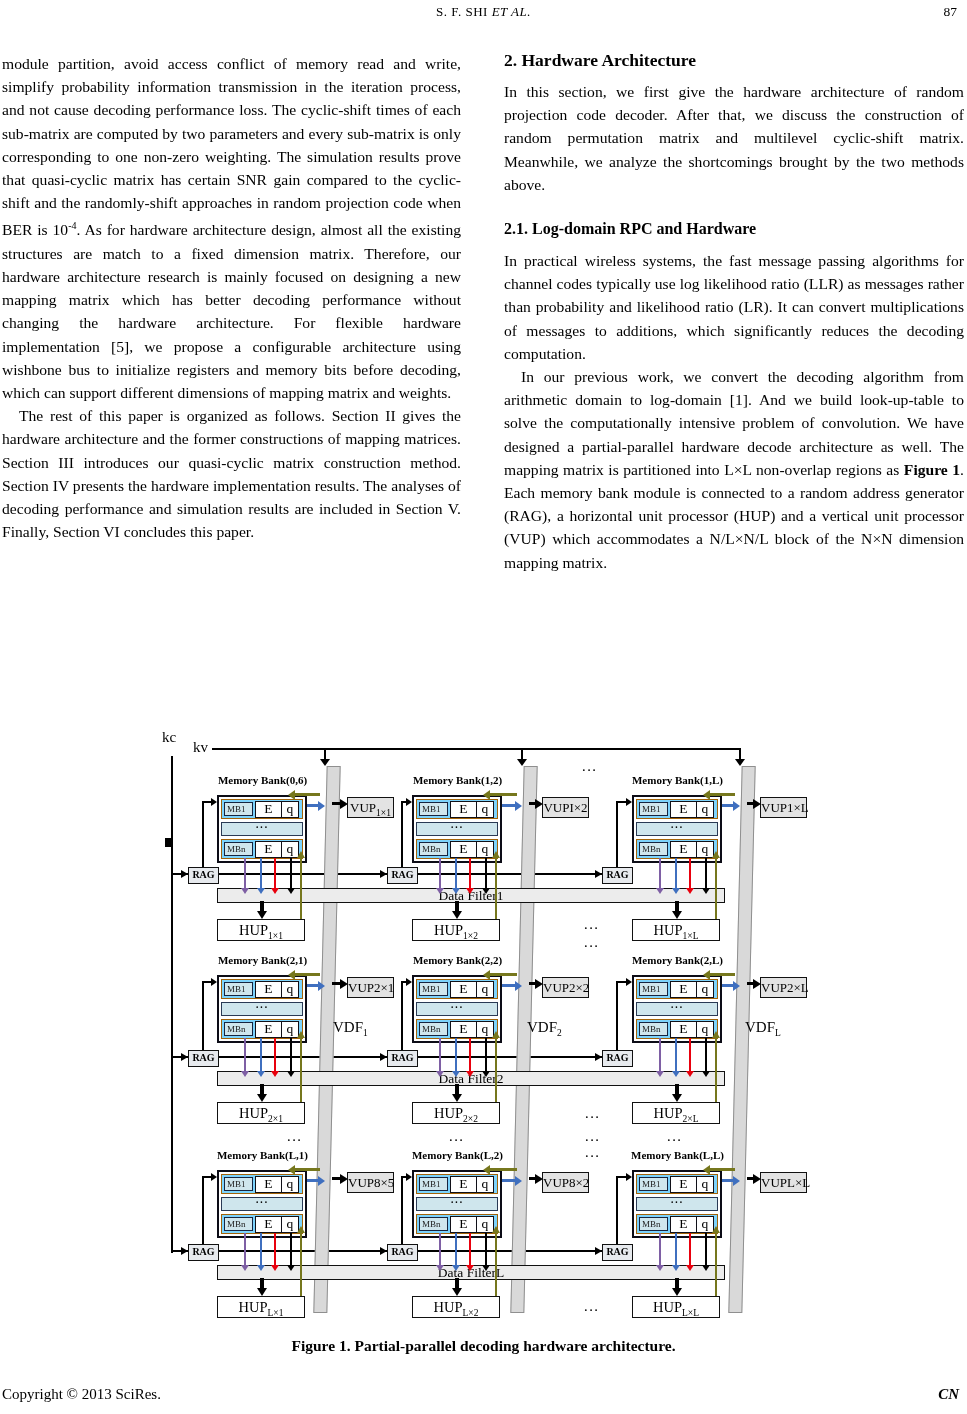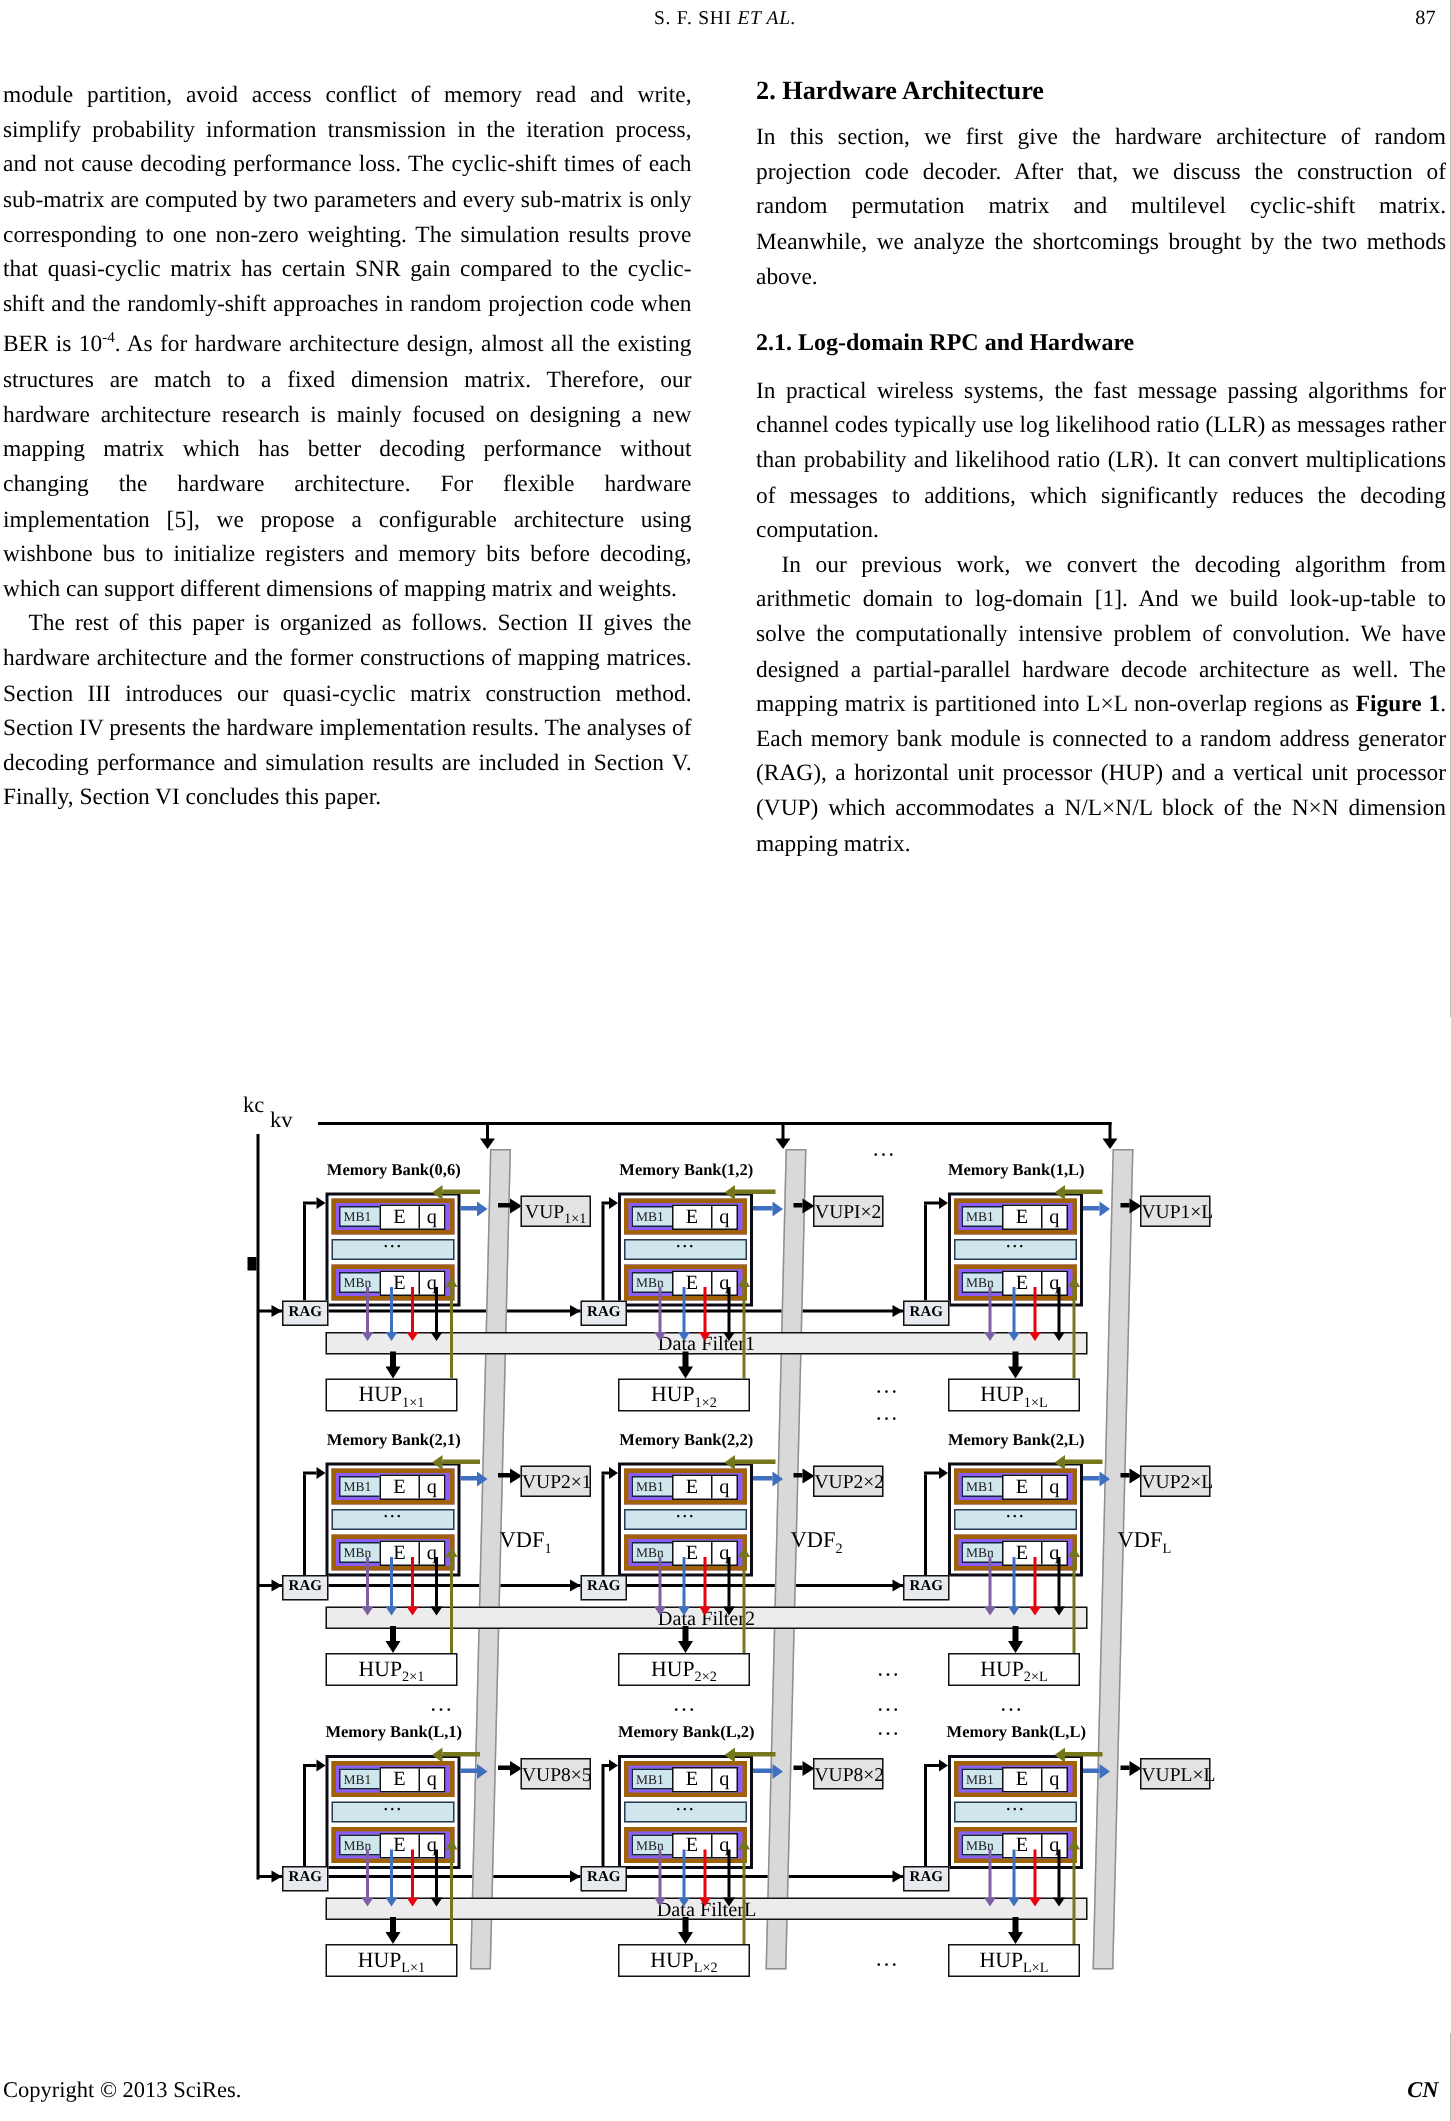--- a/index.html
+++ b/index.html
@@ -34,21 +34,21 @@
   .kvd{position:absolute;width:2px;height:12px;top:20px;background:#000;}
   .kvd::after{content:"";position:absolute;bottom:-6px;left:50%;transform:translateX(-50%);
       border:5px solid transparent;border-bottom:none;border-top:7px solid #000;}
   
   .cell{position:absolute;width:90px;}
   .r1{--fg:30px;--ug:61px;}.r2{--fg:33px;--ug:64px;}.r3{--fg:32px;--ug:63px;}
   .c1{--bw:11px;--ow:25px;}.c2{--bw:13px;--ow:27px;}.c3{--bw:11px;--ow:25px;}
   .btitle{position:absolute;top:-21px;left:-27px;width:145px;text-align:center;
           font-size:11px;font-weight:bold;white-space:nowrap;}
   .bbox{position:absolute;left:0;top:0;width:82px;border:2px solid #0c0c16;background:#fff;padding:2px;}
-  .mrow{position:relative;height:18px;background:#8b5cf6;border:3px solid #a16207;margin-bottom:3px;text-decoration:underline;}
+  .mrow{position:relative;height:18px;background:#7dd3fc;border:1px solid #a16207;margin-bottom:3px;text-decoration:underline;}
   .mrow:last-child{margin-bottom:0;}
   .mbl{position:absolute;left:2px;top:2px;width:25px;height:12px;border:1px solid #16243f;background:#cfe6ed;
        font-size:9px;line-height:12px;padding-left:2px;color:#222;}
   .eq{position:absolute;right:3px;top:1px;width:42px;height:15px;background:#fff;border:1.4px solid #101018;display:flex;}
   .ec{flex:3;border-right:1.4px solid #101018;text-align:center;font-size:13.5px;line-height:14px;}
   .qc{flex:2;text-align:center;font-size:13.5px;line-height:14px;}
   .mdots{height:12px;background:#cfe6ed;border:1px solid #2a3a55;margin-bottom:3px;
          text-align:center;font-weight:bold;font-size:10px;line-height:9px;letter-spacing:1px;}
   
   .da{position:absolute;top:63px;width:2px;height:var(--fg);background:var(--ac);}
@@ -111,21 +111,21 @@
     <div class="h1">2. Hardware Architecture</div>
     <p>In this section, we first give the hardware architecture of random projection code decoder. After that, we discuss the construction of random permutation matrix and multilevel cyclic-shift matrix. Meanwhile, we analyze the shortcomings brought by the two methods above.</p>
     <div class="h2"><span>2.1. Log-domain RPC and Hardware</span></div>
     <p>In practical wireless systems, the fast message passing algorithms for channel codes typically use log likelihood ratio (LLR) as messages rather than probability and likelihood ratio (LR). It can convert multiplications of messages to additions, which significantly reduces the decoding computation.</p>
     <p class="ind"><span>In our previous work, we convert the decoding algorithm from arithmetic domain to log-domain [1]. And we build look-up-table to solve the computationally intensive problem of convolution. We have designed a partial-parallel hardware decode architecture as well. The mapping matrix is partitioned into  L×L  non-overlap regions as </span><span class="bold">Figure 1</span><span>. Each memory bank module is connected to a random address generator (RAG), a horizontal unit processor (HUP) and a vertical unit processor (VUP) which accommodates a  N/L×N/L  block of the  N×N  dimension mapping matrix.</span></p>
   </div>
 
   <div id="fig">
 
     <span class="abs kc" style="left:2px;top:1px">kc</span>
-    <span class="abs kv" style="left:20px;top:11px">kv</span>
+    <span class="abs kv" style="left:33px;top:11px">kv</span>
     <span class="hl" style="left:52px;top:20px;width:529px"></span>
     <span class="kvd" style="left:164px"></span>
     <span class="kvd" style="left:361px"></span>
     <span class="kvd" style="left:579px"></span>
     <span class="vl" style="left:11px;top:28px;height:497px"></span>
     <span class="tick" style="left:5px;top:110px"></span>
 
     <span class="hl" style="left:12px;top:145px;width:433px"></span>
     <span class="hl" style="left:12px;top:328px;width:433px"></span>
     <span class="hl" style="left:12px;top:522px;width:433px"></span>
@@ -471,17 +471,18 @@
     <span class="dots" style="left:424px;top:212px">···</span>
     <span class="dots" style="left:425px;top:383px">···</span>
     <span class="dots" style="left:127px;top:406px">···</span>
     <span class="dots" style="left:289px;top:406px">···</span>
     <span class="dots" style="left:425px;top:406px">···</span>
     <span class="dots" style="left:425px;top:422px">···</span>
     <span class="dots" style="left:507px;top:406px">···</span>
     <span class="dots" style="left:424px;top:576px">···</span>
   </div>
 
+  <div class="caption">Figure 1. Partial-parallel decoding hardware architecture.</div>
 
   <div class="ftr-left">Copyright © 2013 SciRes.</div>
   <div class="ftr-right">CN</div>
 
 </div>
 
 </body></html>

